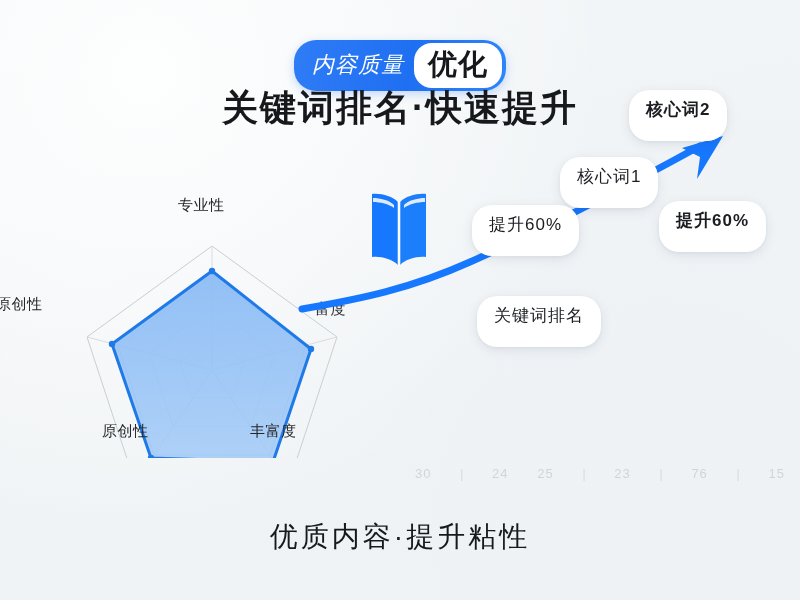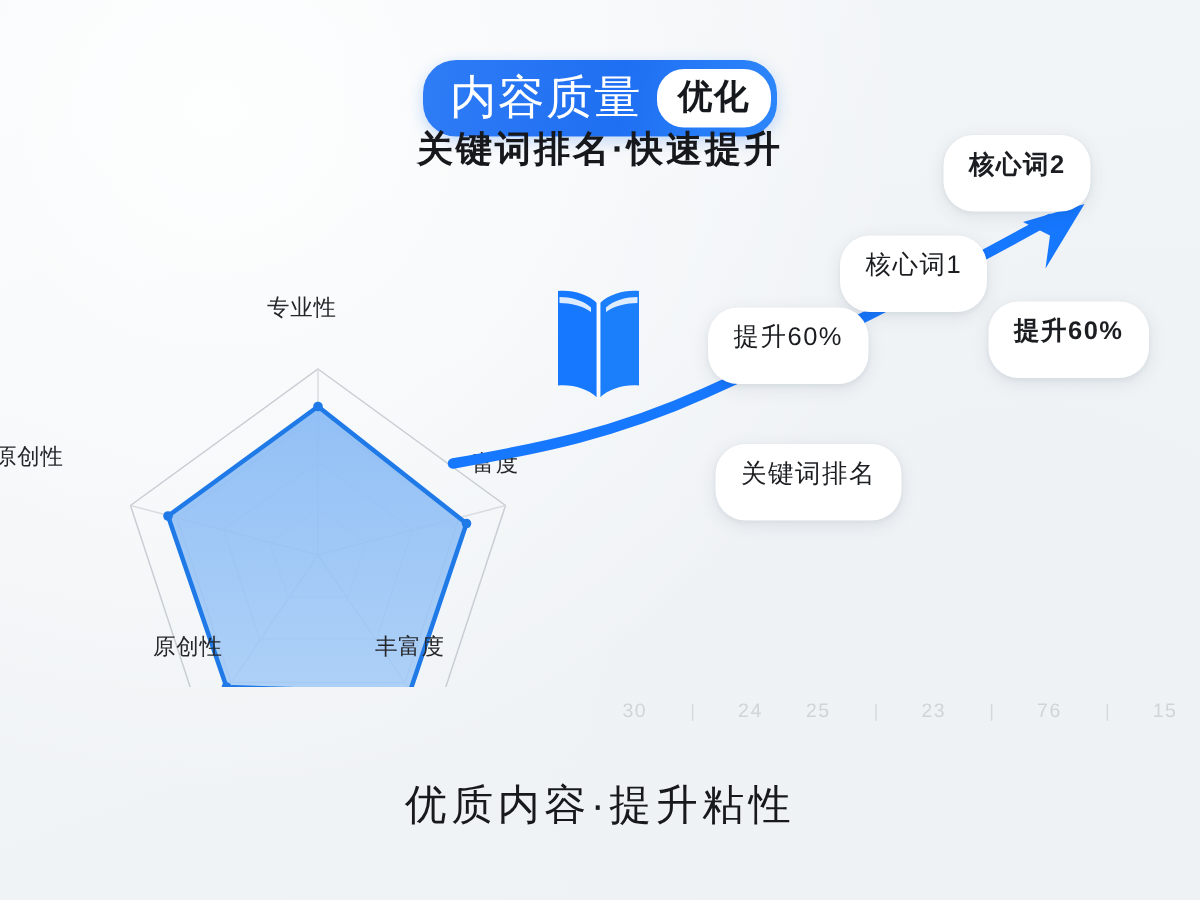--- a/index.html
+++ b/index.html
@@ -38,45 +38,46 @@
     display: inline-flex;
     align-items: center;
     gap: 0px;
     background: linear-gradient(100deg, #2f7cf6 0%, #1f6ff2 55%, #2d86fb 100%);
     border-radius: 22px;
     padding: 3px 4px 3px 18px;
     box-shadow: 0 3px 10px rgba(31,111,242,0.25);
   }
   .badge-main {
     color: #ffffff;
-    font-size: 31px;
+    font-size: 22px;
     letter-spacing: 1px;
     font-weight: 500;
     line-height: 1;
     padding: 6px 10px 8px 0;
+    font-style: italic;
   }
   .badge-pill {
     background: #ffffff;
     color: #15181c;
-    font-size: 23px;
+    font-size: 29px;
     font-weight: 600;
     letter-spacing: 1px;
     line-height: 1;
     border-radius: 18px;
     padding: 7px 14px 9px;
   }
 
   
   .main-title {
     position: absolute;
     left: 0;
     right: 0;
     top: 86px;
     text-align: center;
-    font-size: 24px;
+    font-size: 36px;
     font-weight: 700;
     color: #16181b;
     letter-spacing: 2px;
     line-height: 1.2;
   }
   .bottom-title {
     position: absolute;
     left: 0;
     right: 0;
     top: 518px;

